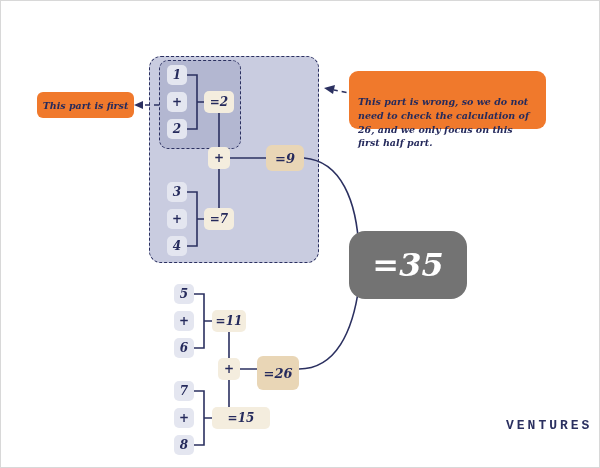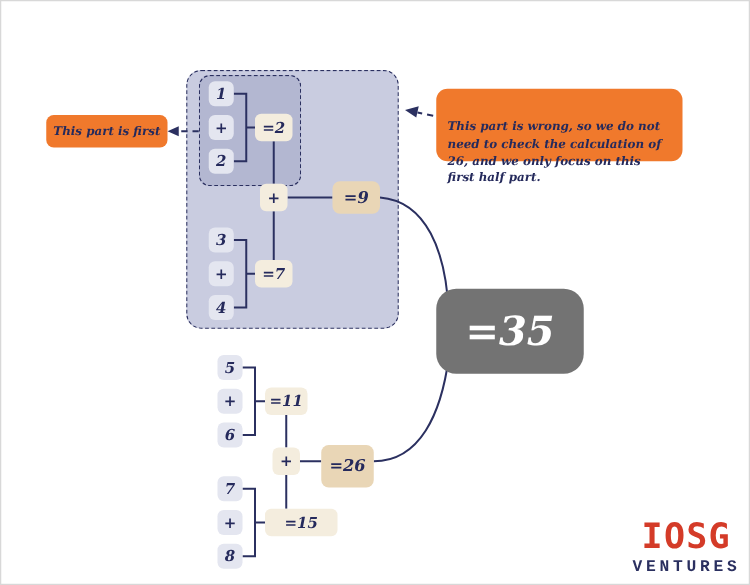--- a/index.html
+++ b/index.html
@@ -112,17 +112,16 @@
   <div class="node n-box hand" style="left:173px;top:407px;">+</div>
   <div class="node n-box hand" style="left:173px;top:434px;">8</div>
   <div class="node res hand" style="left:211px;top:406px;width:58px;height:22px;">=15</div>
 
   <div class="node plus-box hand" style="left:217px;top:357px;width:22px;height:22px;">+</div>
   <div class="node res-strong hand" style="left:256px;top:355px;width:42px;height:34px;">=26</div>
 
   <div class="total hand">=35</div>
 
   <div class="logo">
-    <div class="logo-brand">IOSG</div>
     <div class="logo-sub">VENTURES</div>
   </div>
 
 </div>
 
 </body></html>

